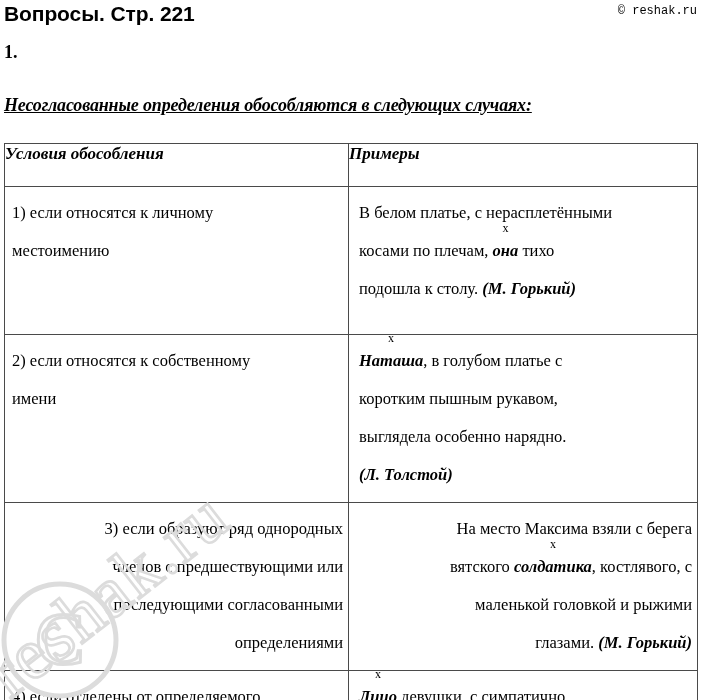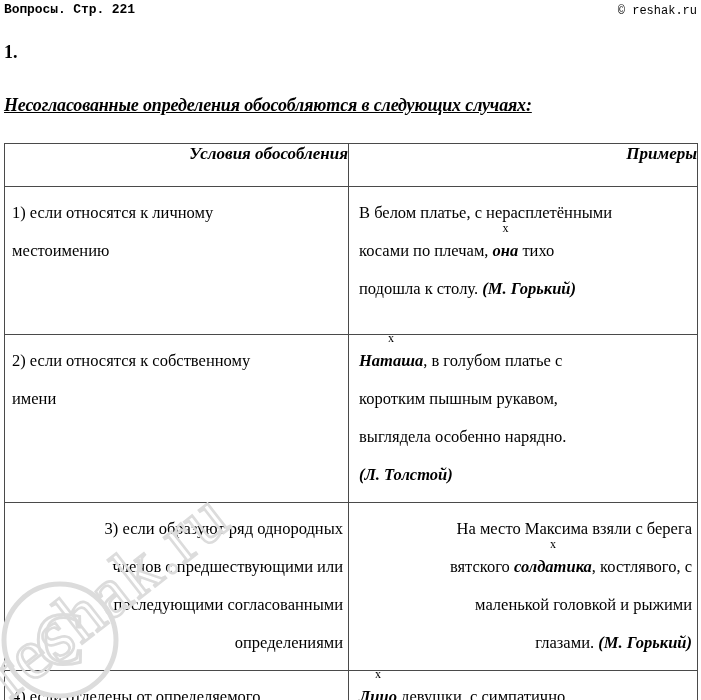--- a/index.html
+++ b/index.html
@@ -28,23 +28,23 @@
   
   #page-header {
     position: absolute;
     left: 0; top: 0;
     width: 701px;
     height: 34px;
   }
   #doc-title {
     position: absolute;
     left: 4px; top: 2px;
-    font-size: 13px;
-    font-weight: bold;
-    font-family: Liberation Mono, monospace;
+    font-size: 21px;
+    font-weight: bold;
+    font-family: Liberation Sans, sans-serif;
     letter-spacing: -0.1px;
     white-space: nowrap;
   }
   #copyright-notice {
     position: absolute;
     right: 4px; top: 4px;
     font-size: 12px;
     font-family: Liberation Mono, monospace;
     white-space: nowrap;
   }
@@ -82,21 +82,21 @@
     border: 1px solid #4a4a4a;
     vertical-align: top;
     padding: 0;
     background: transparent;
   }
   col.col-condition { width: 344px; }
   col.col-example   { width: 349px; }
 
   thead th {
     height: 42px;
-    text-align: right;
+    text-align: left;
     vertical-align: middle;
     font-size: 17px;
     font-weight: bold;
     font-style: italic;
   }
 
   .cell-inner {
     padding: 7px 5px 8px 7px;
     font-size: 16.5px;
     line-height: 38px;

